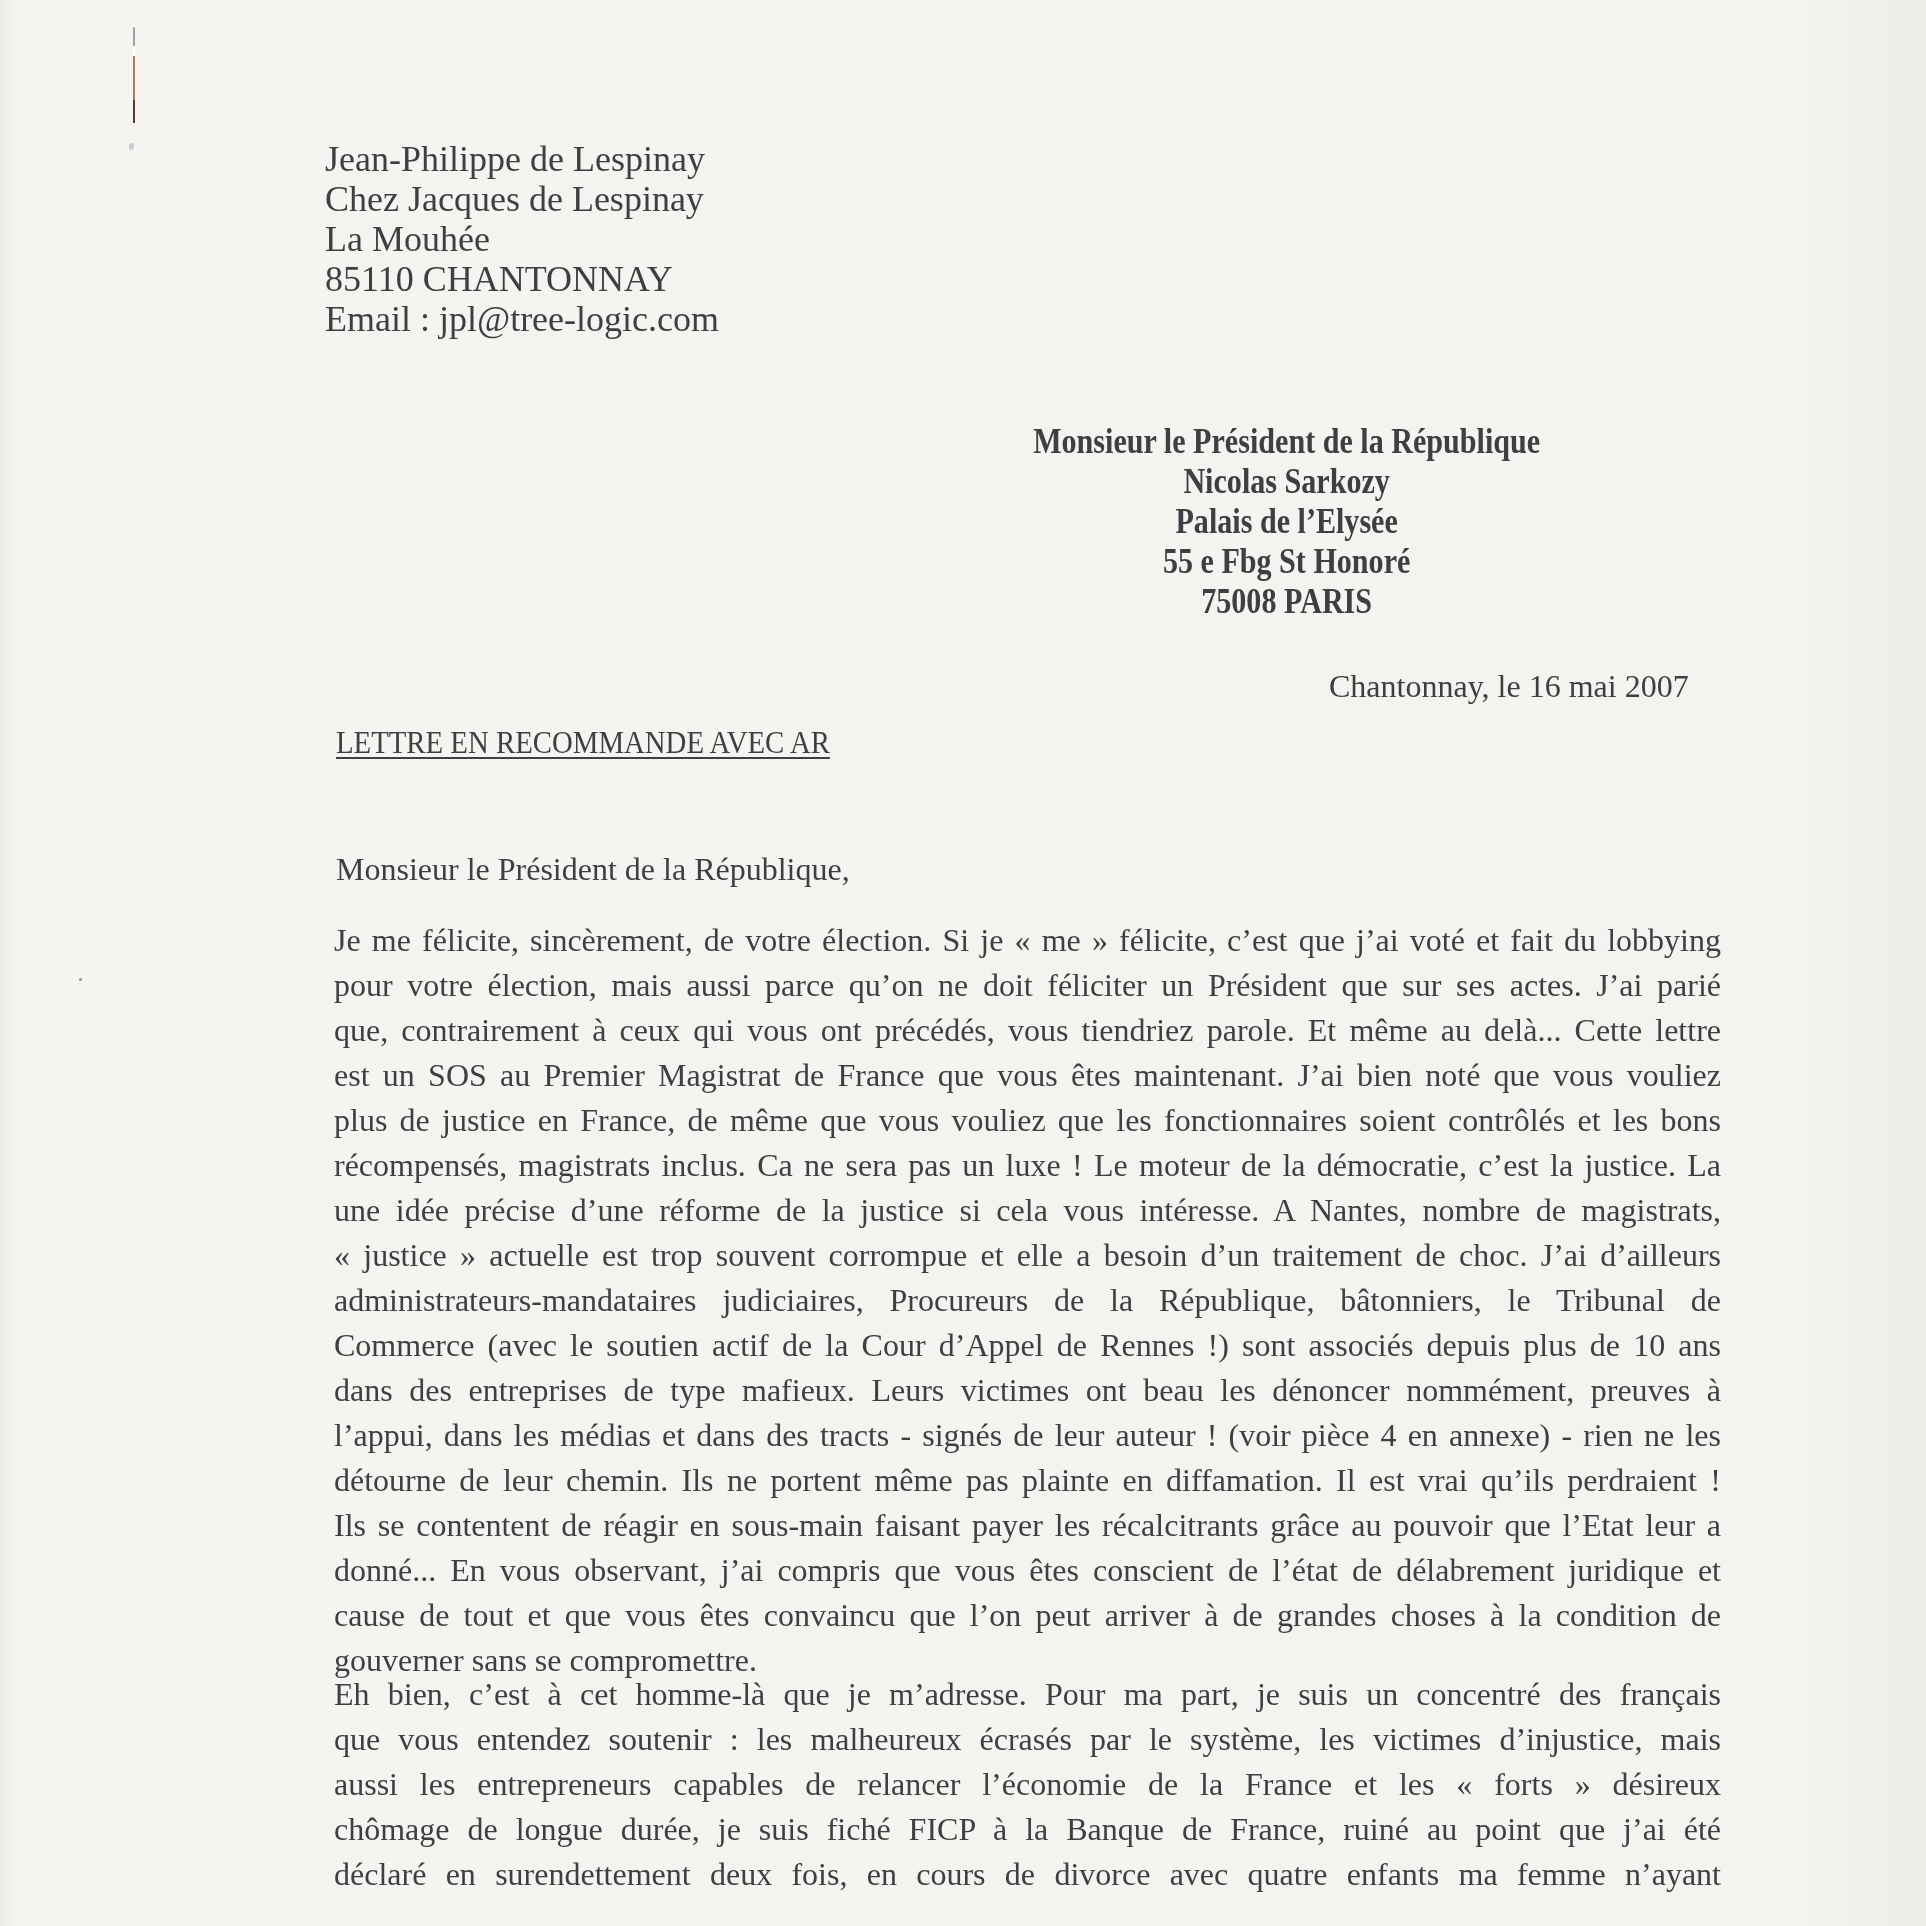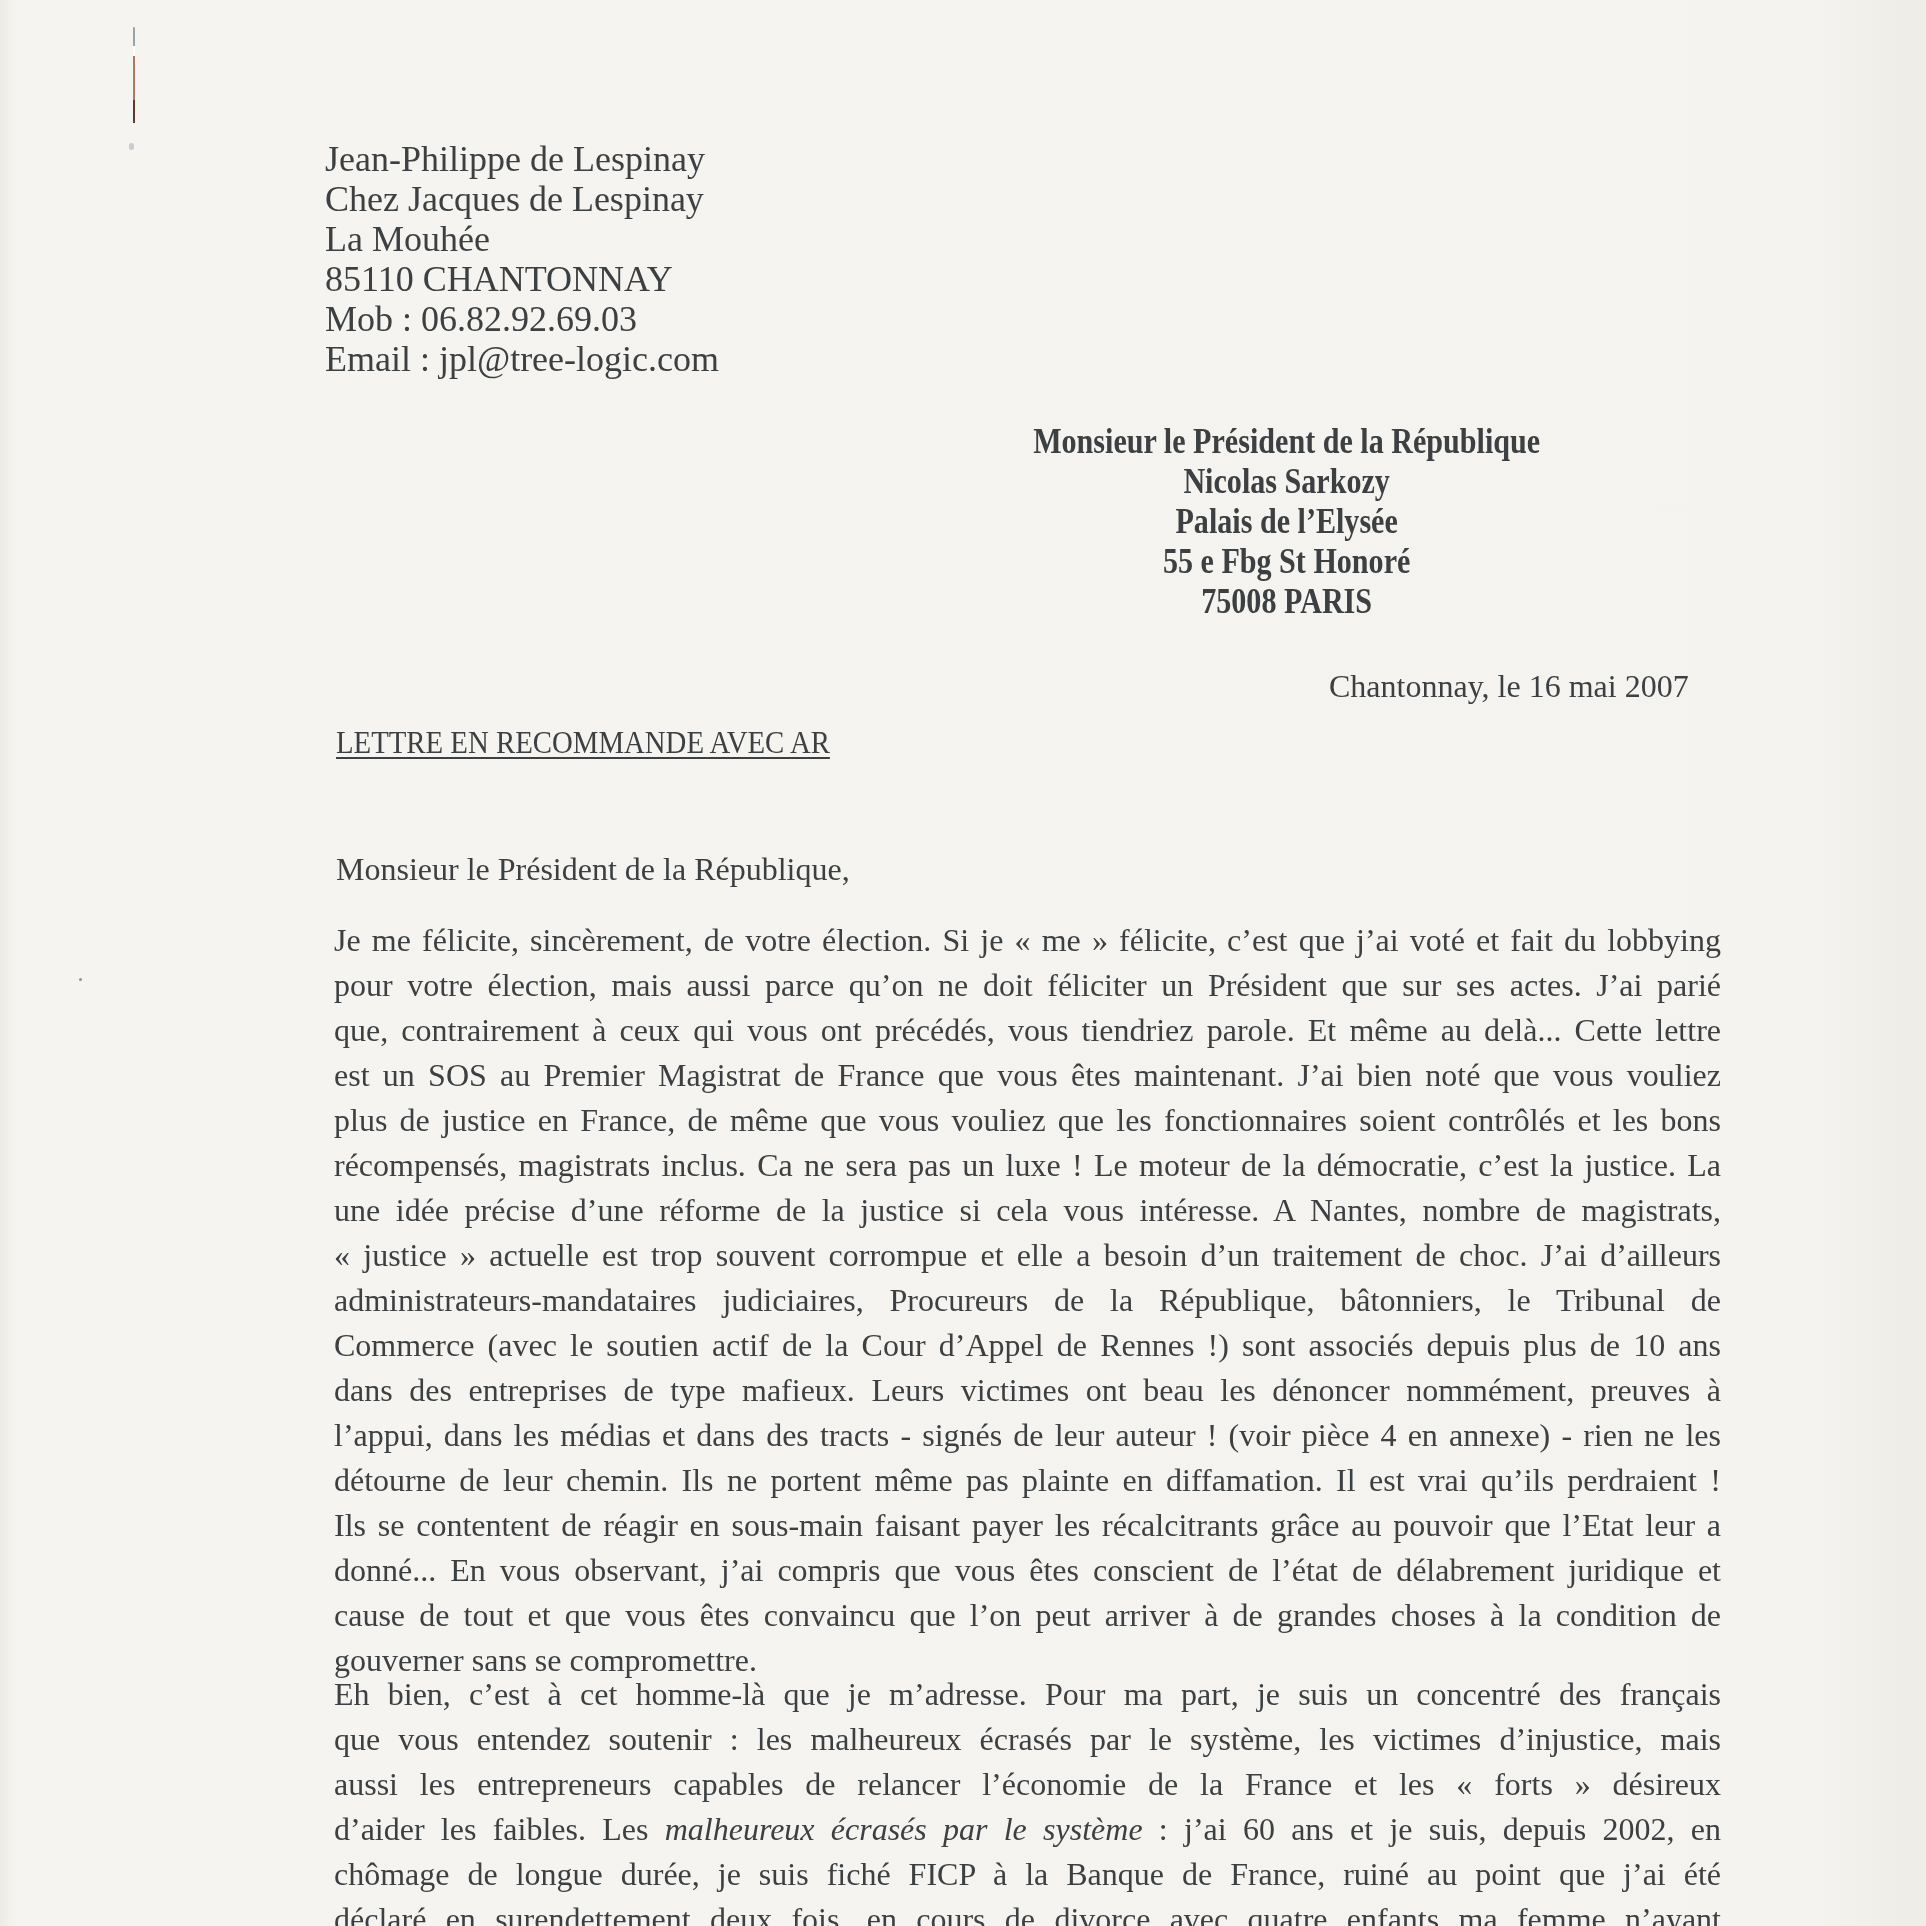--- a/index.html
+++ b/index.html
@@ -63,21 +63,20 @@
 
 <div class="page-shadow"></div>
 <div class="staple"></div>
 <div class="staple-dot"></div>
 
 <div class="sender">
   <div>Jean-Philippe de Lespinay</div>
   <div>Chez Jacques de Lespinay</div>
   <div>La Mouhée</div>
   <div>85110 CHANTONNAY</div>
-  <div>Mob : 06.82.92.69.03</div>
   <div>Email : jpl@tree-logic.com</div>
 </div>
 
 <div class="recipient">
   <div>Monsieur le Président de la République</div>
   <div>Nicolas Sarkozy</div>
   <div>Palais de l’Elysée</div>
   <div>55 e Fbg St Honoré</div>
   <div>75008 PARIS</div>
 </div>
@@ -102,19 +101,18 @@
     <span class="line" style="display: block;">détourne de leur chemin. Ils ne portent même pas plainte en diffamation. Il est vrai qu’ils perdraient !</span>
     <span class="line" style="display: block;">Ils se contentent de réagir en sous-main faisant payer les récalcitrants grâce au pouvoir que l’Etat leur a</span>
     <span class="line" style="display: block;">donné... En vous observant, j’ai compris que vous êtes conscient de l’état de délabrement juridique et</span>
     <span class="line" style="display: block;">cause de tout et que vous êtes convaincu que l’on peut arriver à de grandes choses à la condition de</span>
     <span class="line last" style="display: block;">gouverner sans se compromettre.</span>
   </div>
 <div class="para p2" id="para2">
     <span class="line" style="display: block;"><span>Eh bien, c’est à cet homme-là que je m’adresse. Pour ma part, je suis un concentré des français</span></span>
     <span class="line" style="display: block;"><span>que vous entendez soutenir : les malheureux écrasés par le système, les victimes d’injustice, mais</span></span>
     <span class="line" style="display: block;"><span>aussi les entrepreneurs capables de relancer l’économie de la France et les « forts » désireux</span></span>
-    <span class="line" style="display: block;"><span>d’aider les faibles. Les </span><em>malheureux écrasés par le système</em><span> : j’ai 60 ans et je suis, depuis 2002, en</span></span>
     <span class="line" style="display: block;"><span>chômage de longue durée, je suis fiché FICP à la Banque de France, ruiné au point que j’ai été</span></span>
     <span class="line" style="display: block;"><span>déclaré en surendettement deux fois, en cours de divorce avec quatre enfants ma femme n’ayant</span></span>
   </div>
 
 <div class="speck" style="left:79px;top:978px;width:3.1px;height:3.1px"></div>
 
 
 </body></html>

